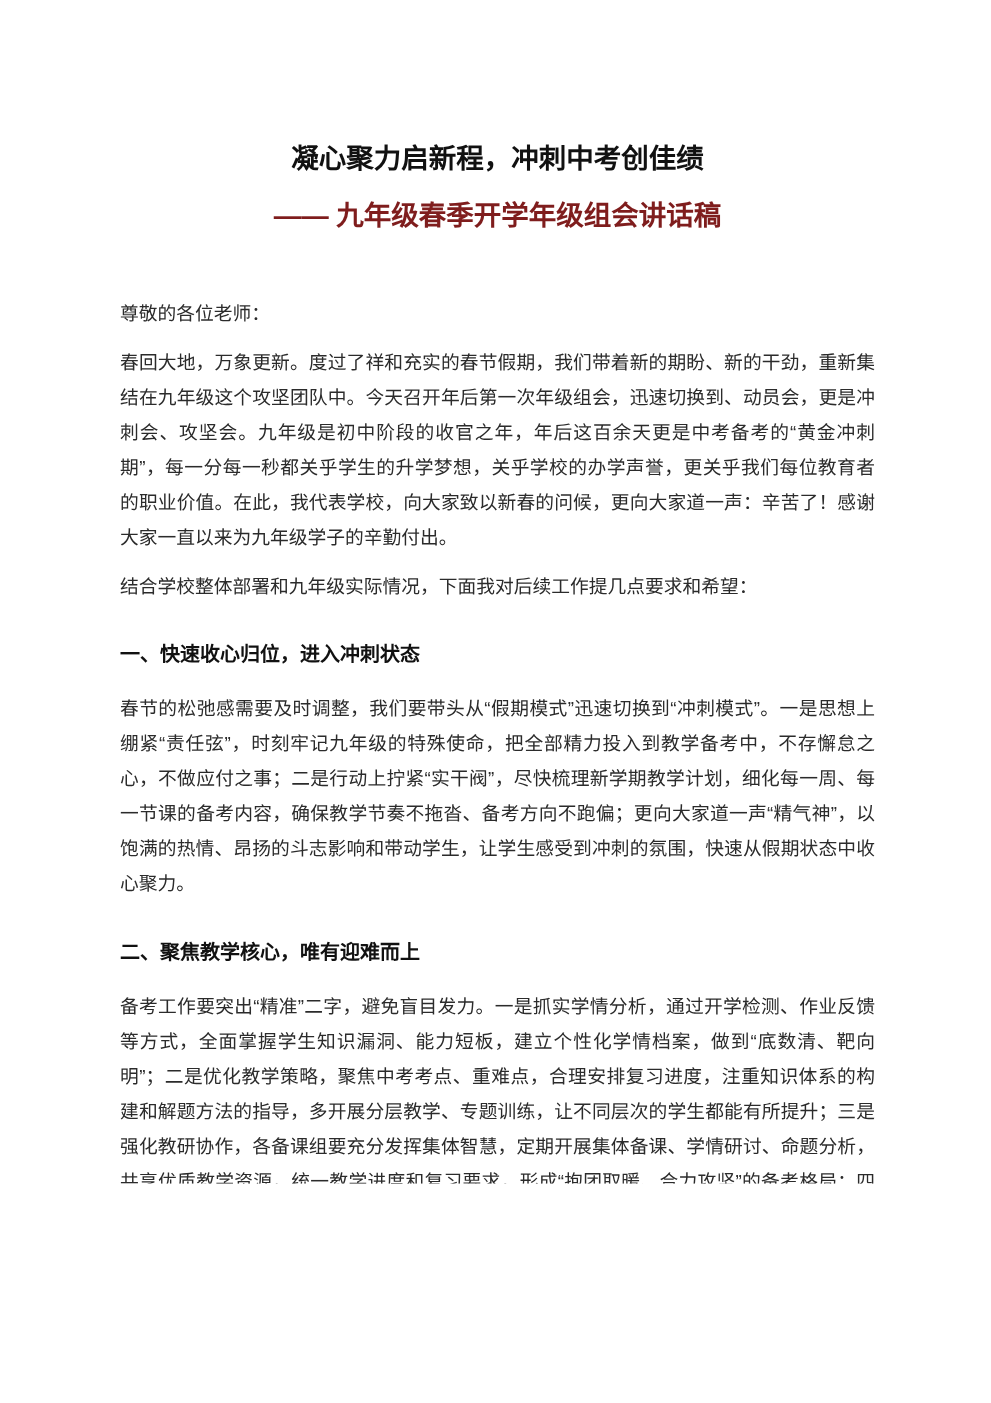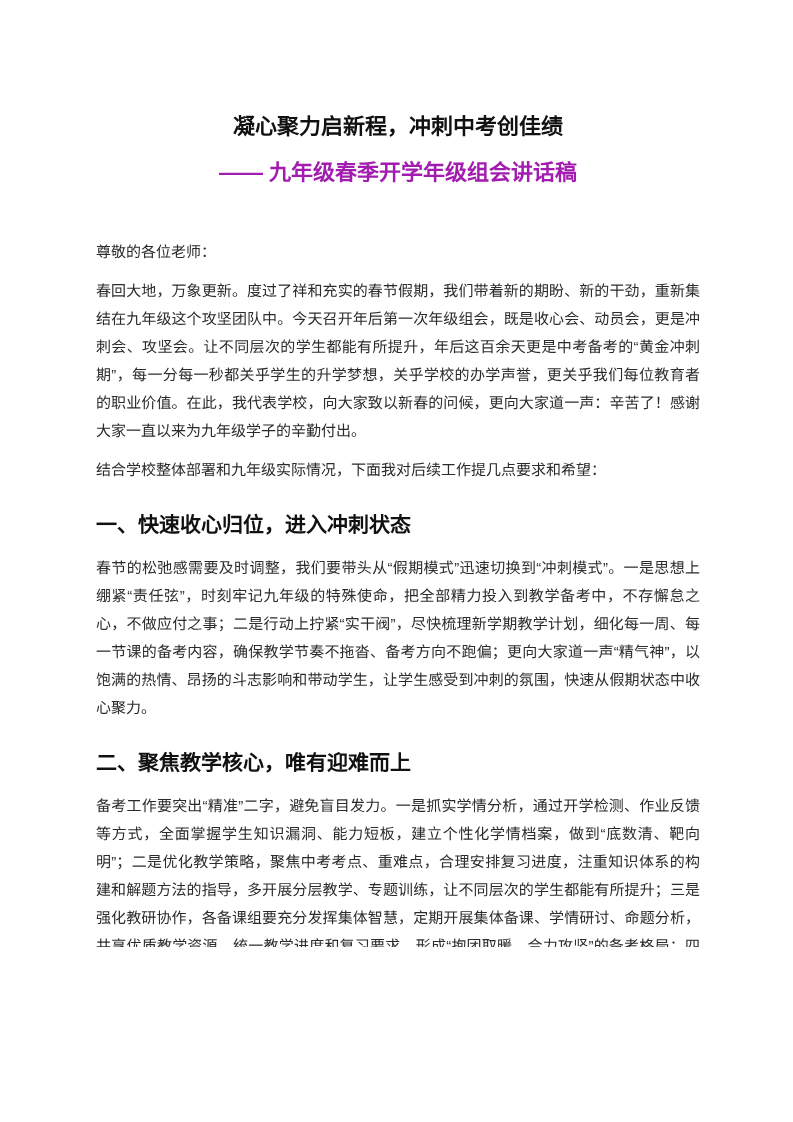--- a/index.html
+++ b/index.html
@@ -24,49 +24,49 @@
     line-height: 30px;
     font-weight: 700;
     color: #111111;
     text-align: center;
     margin: 0 0 16px 0;
   }
   .doc-subtitle {
     font-size: 22px;
     line-height: 30px;
     font-weight: 700;
-    color: #a21caf;
+    color: #7f1d1d;
     text-align: center;
     margin: 0 0 50px 0;
   }
   .para {
     font-size: 15px;
     line-height: 28px;
     text-align: justify;
     margin: 11px 0 4px 0;
     word-break: break-all;
   }
   .section-heading {
-    font-size: 21px;
+    font-size: 16px;
     line-height: 30px;
     font-weight: 700;
     color: #111111;
     margin: 26px 0 14px 0;
   }
 </style>
 </head>
 <body>
 
 <div class="page">
   <h1 class="doc-title">凝心聚力启新程，冲刺中考创佳绩</h1>
   <h1 class="doc-subtitle">—— 九年级春季开学年级组会讲话稿</h1>
 
   <p class="para">尊敬的各位老师：</p>
 
-  <p class="para">春回大地，万象更新。度过了祥和充实的春节假期，我们带着新的期盼、新的干劲，重新集结在九年级这个攻坚团队中。今天召开年后第一次年级组会，既是收心会、动员会，更是冲刺会、攻坚会。让不同层次的学生都能有所提升，年后这百余天更是中考备考的“黄金冲刺期”，每一分每一秒都关乎学生的升学梦想，关乎学校的办学声誉，更关乎我们每位教育者的职业价值。在此，我代表学校，向大家致以新春的问候，更向大家道一声：辛苦了！感谢大家一直以来为九年级学子的辛勤付出。</p>
+  <p class="para">春回大地，万象更新。度过了祥和充实的春节假期，我们带着新的期盼、新的干劲，重新集结在九年级这个攻坚团队中。今天召开年后第一次年级组会，迅速切换到、动员会，更是冲刺会、攻坚会。九年级是初中阶段的收官之年，年后这百余天更是中考备考的“黄金冲刺期”，每一分每一秒都关乎学生的升学梦想，关乎学校的办学声誉，更关乎我们每位教育者的职业价值。在此，我代表学校，向大家致以新春的问候，更向大家道一声：辛苦了！感谢大家一直以来为九年级学子的辛勤付出。</p>
   <p class="para">结合学校整体部署和九年级实际情况，下面我对后续工作提几点要求和希望：</p>
 
   <h2 class="section-heading">一、快速收心归位，进入冲刺状态</h2>
   <p class="para">春节的松弛感需要及时调整，我们要带头从“假期模式”迅速切换到“冲刺模式”。一是思想上绷紧“责任弦”，时刻牢记九年级的特殊使命，把全部精力投入到教学备考中，不存懈怠之心，不做应付之事；二是行动上拧紧“实干阀”，尽快梳理新学期教学计划，细化每一周、每一节课的备考内容，确保教学节奏不拖沓、备考方向不跑偏；更向大家道一声“精气神”，以饱满的热情、昂扬的斗志影响和带动学生，让学生感受到冲刺的氛围，快速从假期状态中收心聚力。</p>
 
   <h2 class="section-heading">二、聚焦教学核心，唯有迎难而上</h2>
   <p class="para">备考工作要突出“精准”二字，避免盲目发力。一是抓实学情分析，通过开学检测、作业反馈等方式，全面掌握学生知识漏洞、能力短板，建立个性化学情档案，做到“底数清、靶向明”；二是优化教学策略，聚焦中考考点、重难点，合理安排复习进度，注重知识体系的构建和解题方法的指导，多开展分层教学、专题训练，让不同层次的学生都能有所提升；三是强化教研协作，各备课组要充分发挥集体智慧，定期开展集体备课、学情研讨、命题分析，共享优质教学资源，统一教学进度和复习要求，形成“抱团取暖、合力攻坚”的备考格局；四是关注临界生</p>
 </div>
 
 </body></html>

